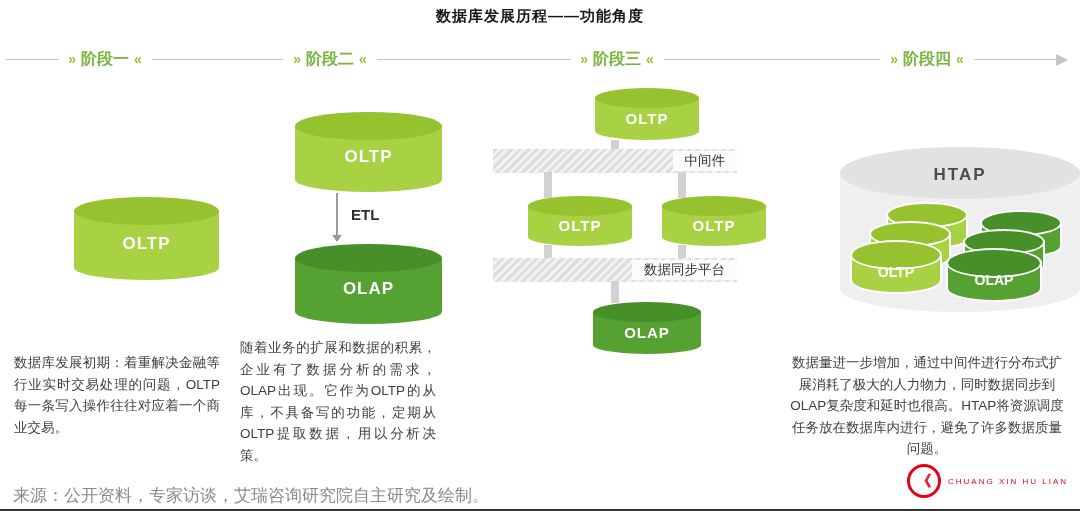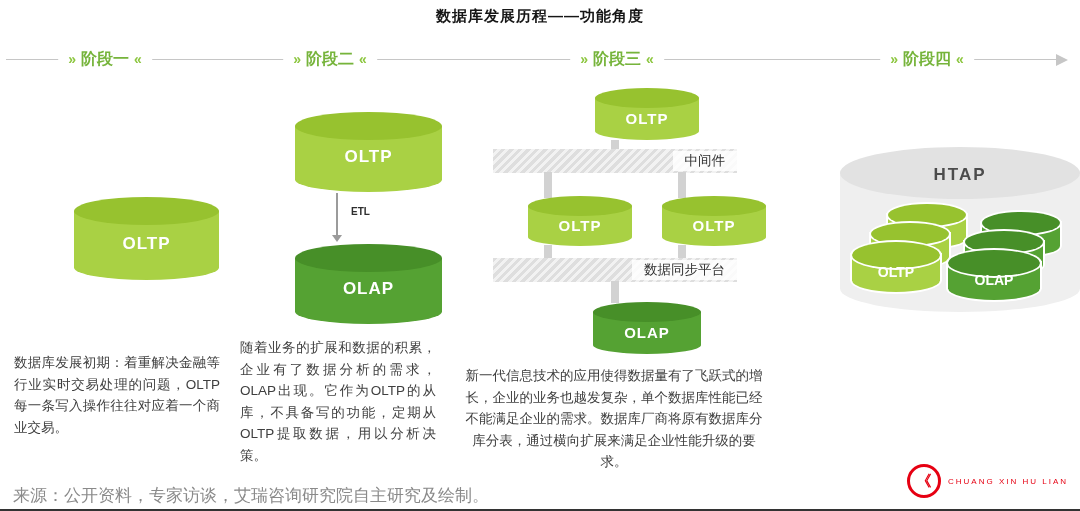--- a/index.html
+++ b/index.html
@@ -37,21 +37,21 @@
   .mid .cyl-label{font-size:15px;}
   .mini .cyl-label{font-size:14px;letter-spacing:0;}
   .mini .cyl-top,.mini .cyl-body{box-shadow:0 0 0 2px #fff;}
 
   
   .stub{position:absolute;width:8px;background:#d2d2d2;}
   .arrow{position:absolute;width:2px;background:#9b9b9b;}
   .arrow::after{content:"";position:absolute;bottom:-7px;left:50%;transform:translateX(-50%);
                 border-left:5px solid transparent;border-right:5px solid transparent;
                 border-top:7px solid #9b9b9b;}
-  .etl-label{position:absolute;left:351px;top:206px;font-size:10px;color:#2e2e2e;font-weight:bold;}
+  .etl-label{position:absolute;left:351px;top:206px;font-size:15px;color:#2e2e2e;font-weight:bold;}
 
   
   .hatch{position:absolute;display:flex;align-items:center;justify-content:flex-end;
          background:repeating-linear-gradient(135deg,#dedede 0 3px,#f2f2f2 3px 6px);}
   .hatch-label{background:rgba(255,255,255,.85);padding:1px 12px;font-size:13.5px;color:#333;}
 
   
   .desc{position:absolute;font-size:13.5px;color:#3f3f3f;line-height:1.6;}
   .just{text-align:justify;}
   .cent{text-align:center;}
@@ -154,21 +154,20 @@
   </div>
 
   <div class="stub" style="left:611px;top:281px;height:22px"></div>
 
   <div class="cyl olap mid" style="left:561px;top:302px;width:108px;height:52px;--e:20px">
     <div class="cyl-body"></div>
     <div class="cyl-top"></div>
     <div class="cyl-label">OLAP</div>
   </div>
 
-  <div class="desc cent" style="left:462px;top:365px;width:304px">新一代信息技术的应用使得数据量有了飞跃式的增长，企业的业务也越发复杂，单个数据库性能已经不能满足企业的需求。数据库厂商将原有数据库分库分表，通过横向扩展来满足企业性能升级的要求。</div>
 
   <div class="cyl htap" style="left:808px;top:147px;width:240px;height:165px;--e:52px">
     <div class="cyl-body"></div>
     <div class="cyl-top"></div>
     <div class="cyl-label">HTAP</div>
   </div>
 
   <div class="cyl oltp mini" style="left:856px;top:204px;width:78px;height:44px;--e:22px">
     <div class="cyl-body"></div>
     <div class="cyl-top"></div>
@@ -190,20 +189,21 @@
   <div class="cyl olap mini" style="left:933px;top:231px;width:78px;height:44px;--e:22px">
     <div class="cyl-body"></div>
     <div class="cyl-top"></div>
   </div>
   <div class="cyl olap mini" style="left:916px;top:250px;width:92px;height:50px;--e:26px">
     <div class="cyl-body"></div>
     <div class="cyl-top"></div>
     <div class="cyl-label">OLAP</div>
   </div>
 
+  <div class="desc cent" style="left:788px;top:352px;width:278px">数据量进一步增加，通过中间件进行分布式扩展消耗了极大的人力物力，同时数据同步到OLAP复杂度和延时也很高。HTAP将资源调度任务放在数据库内进行，避免了许多数据质量问题。</div>
 
   <div class="source">来源：公开资料，专家访谈，艾瑞咨询研究院自主研究及绘制。</div>
 
   <div class="logo">
     <div class="logo-icon">《</div>
     <div class="logo-text">
       <div class="logo-sub">CHUANG XIN HU LIAN</div>
     </div>
   </div>
 

